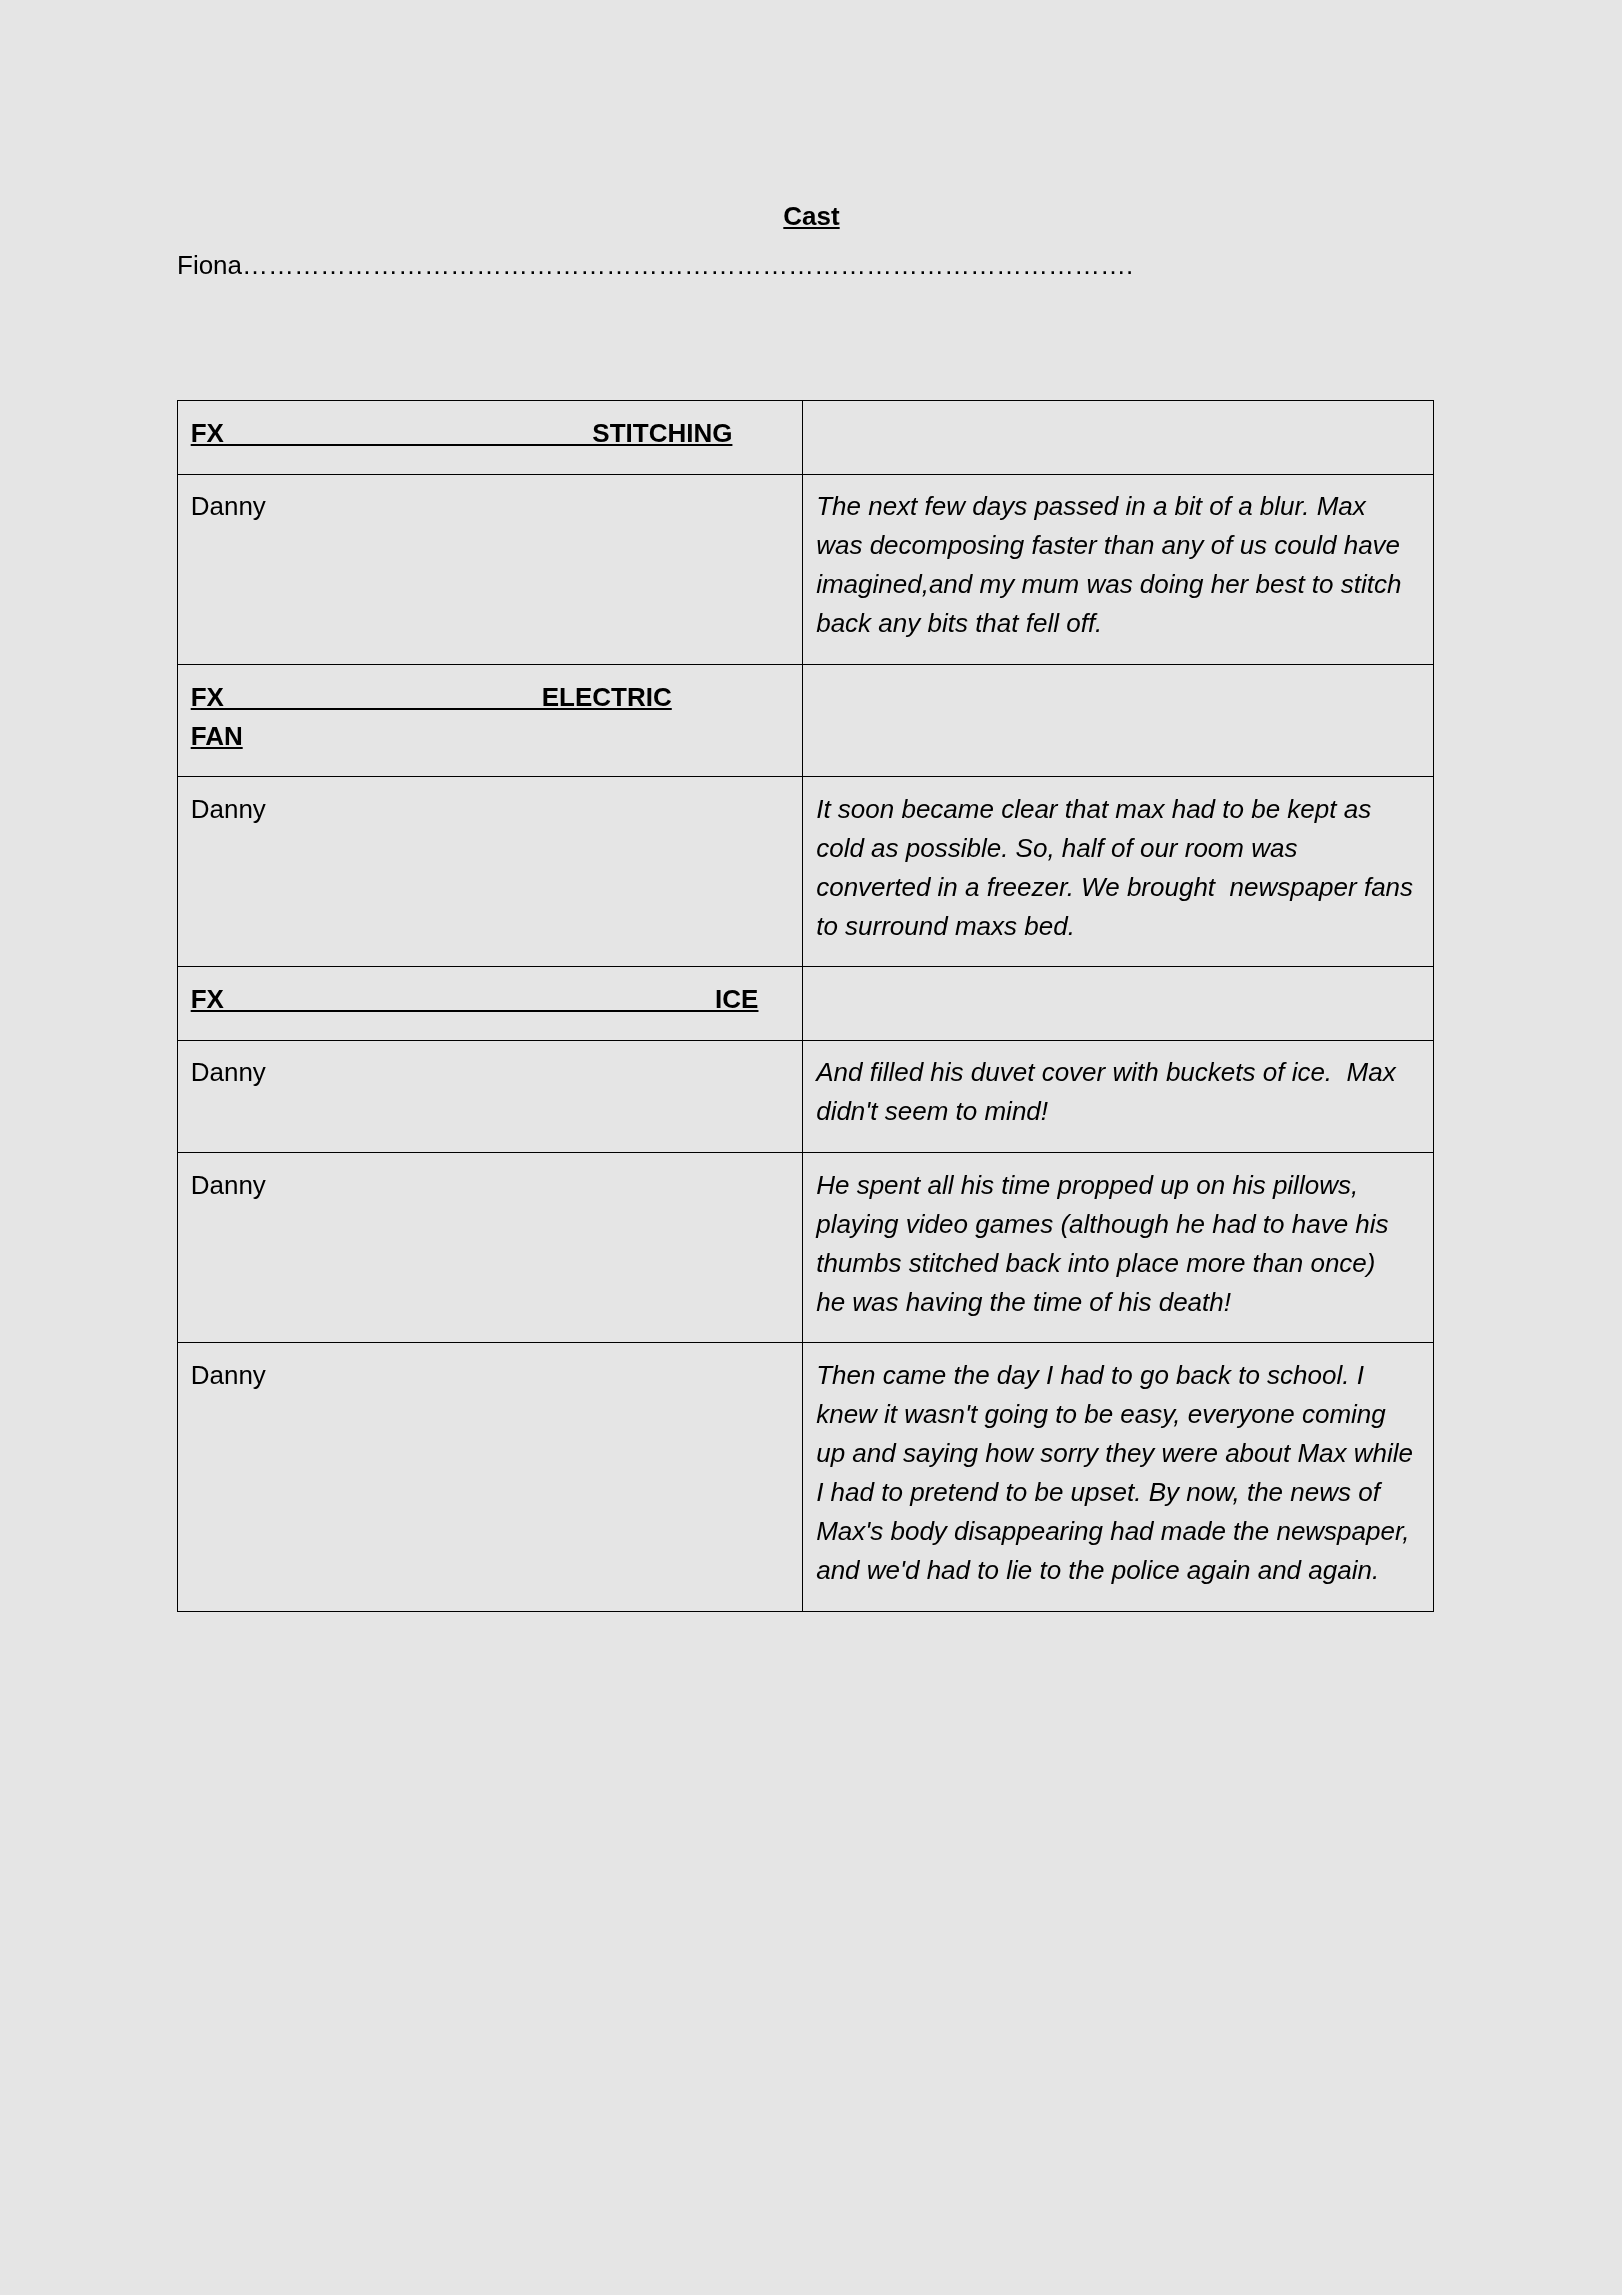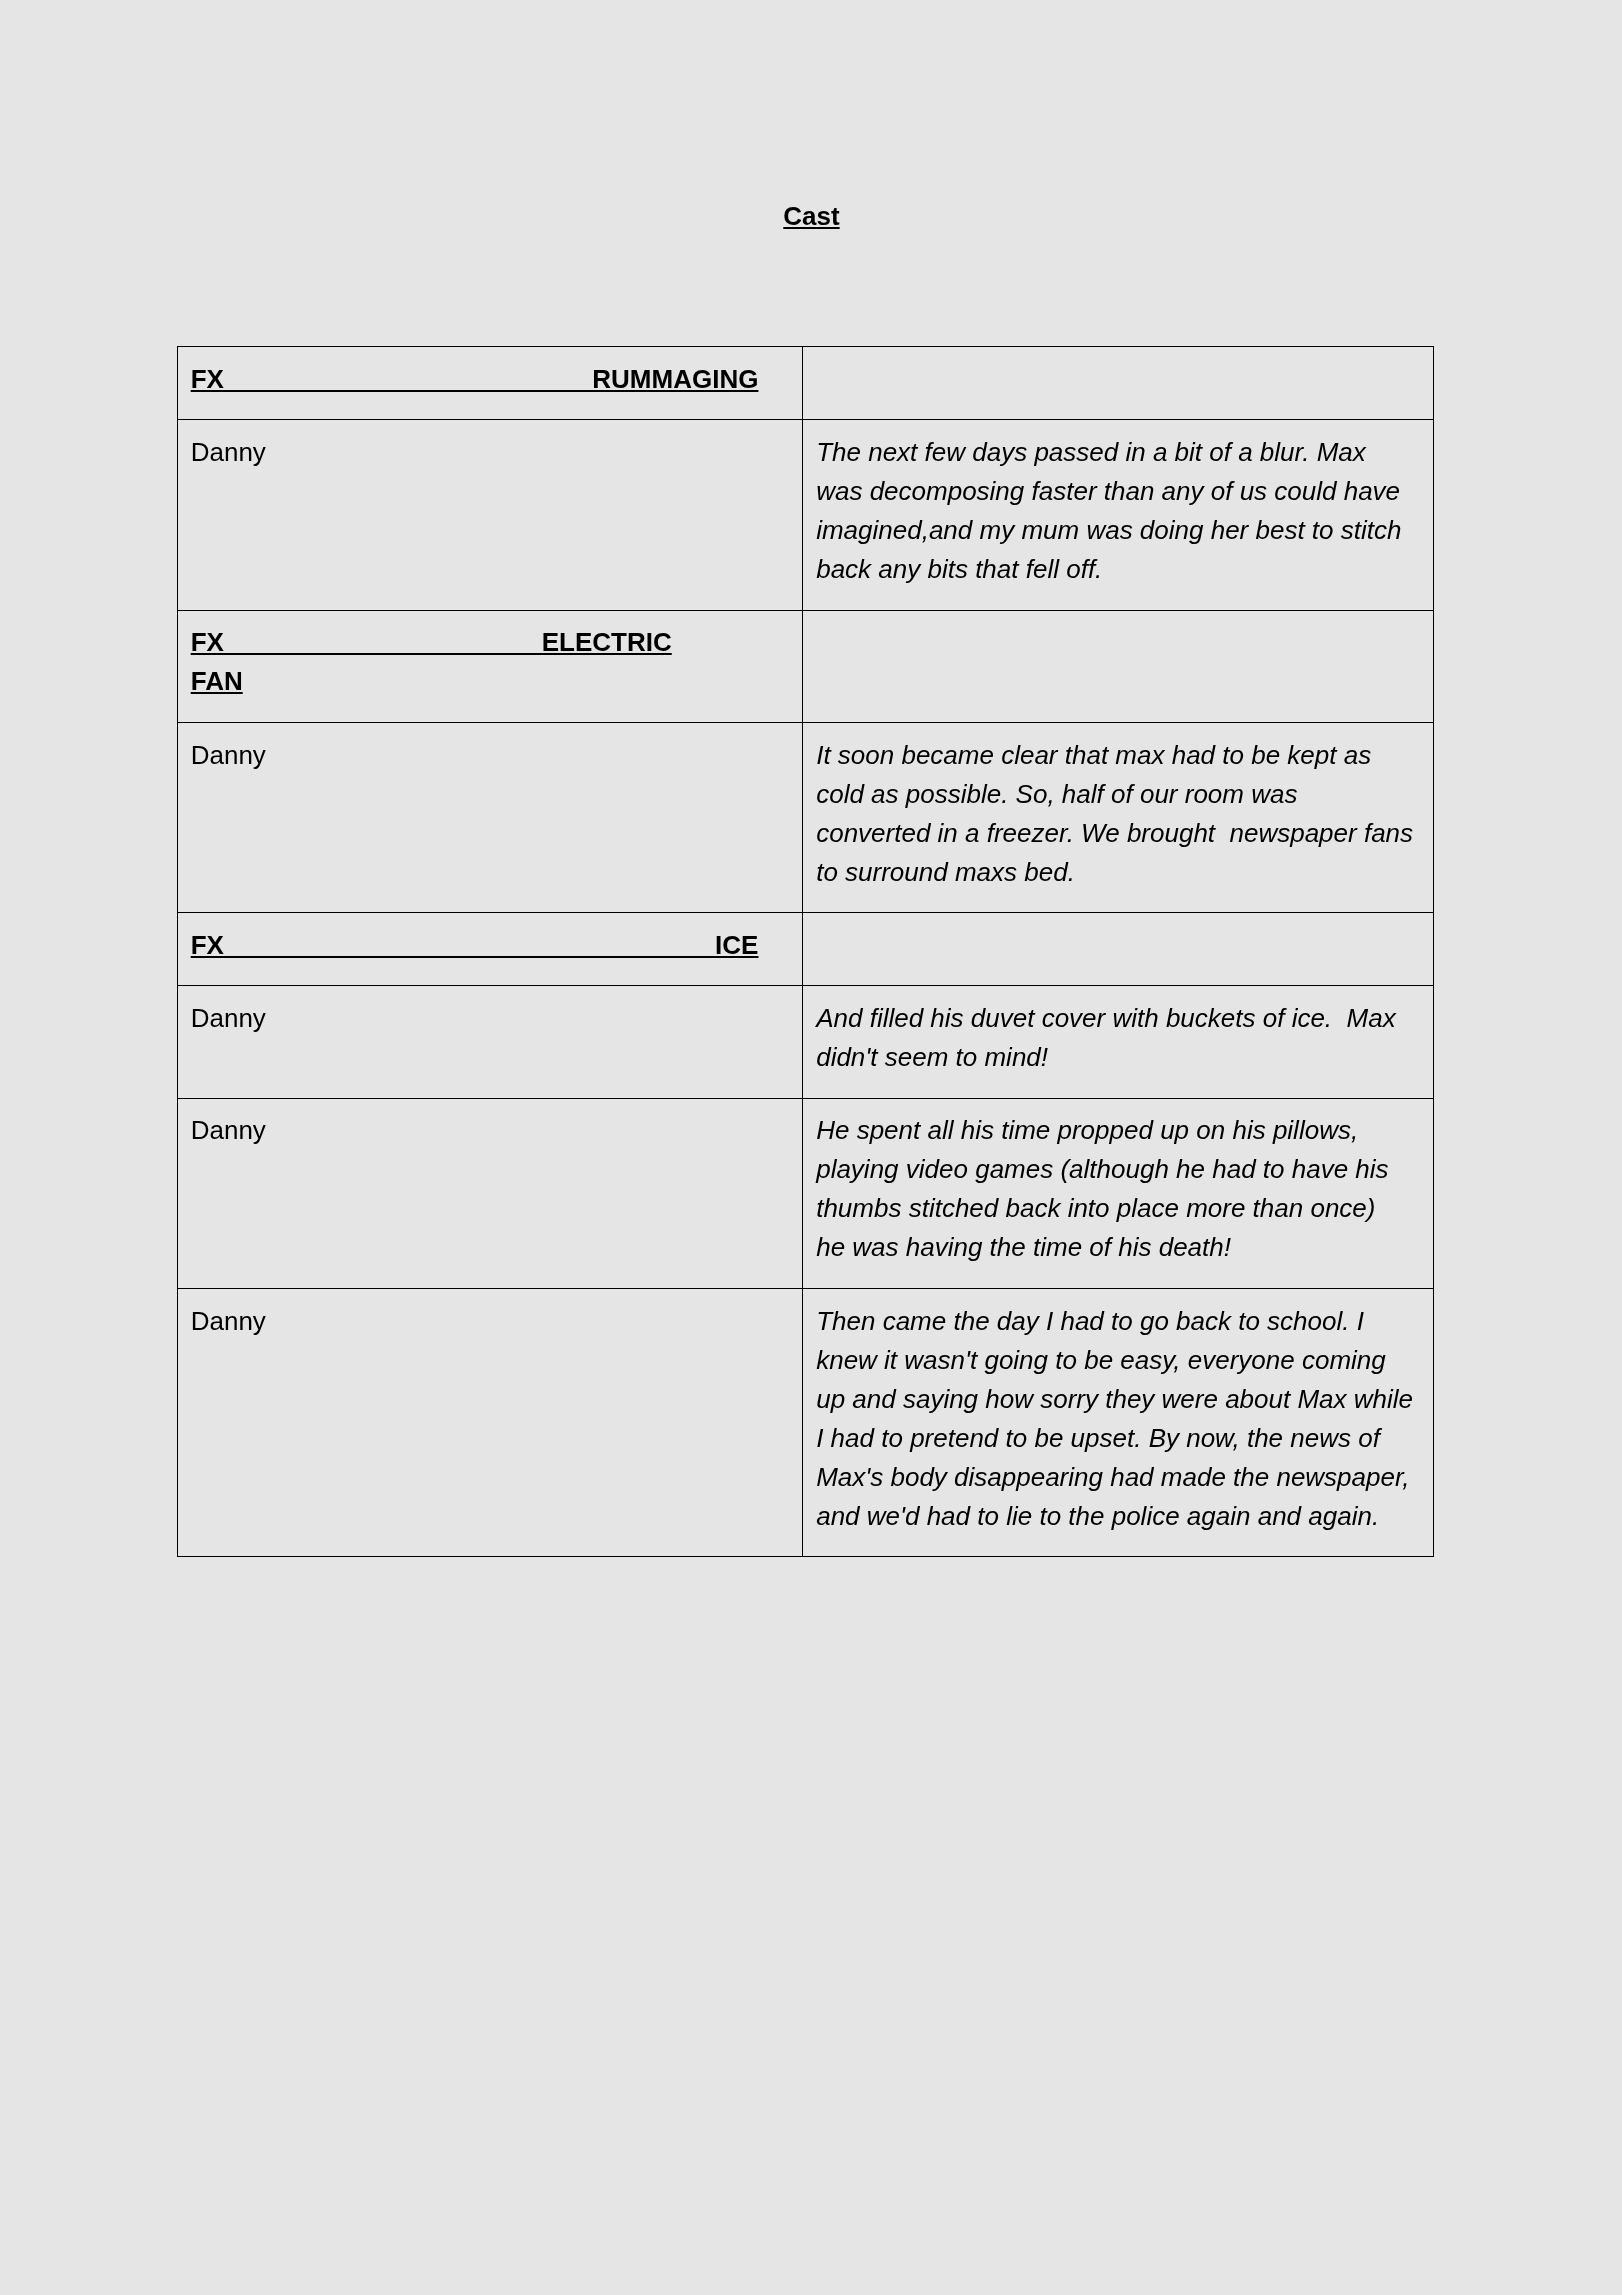--- a/index.html
+++ b/index.html
@@ -56,27 +56,28 @@
   .dialogue-text { white-space: pre-wrap; }
 </style>
 </head>
 <body>
 
 <div class="page">
 
   <div class="cast-section">
     <div class="cast-title">Cast</div>
     <div class="cast-entries">
+      <div class="cast-line">Fiona………………………………………………………………………………………….</div>
     </div>
   </div>
 
   <table class="script-table">
     <tbody>
       <tr>
-        <td class="col-left"><span class="fx-text">FX                                                   RUMMAGING</span></td>
+        <td class="col-left"><span class="fx-text">FX                                                   STITCHING</span></td>
         <td class="col-right"><span class="dialogue-text"></span></td>
       </tr>
       <tr>
         <td class="col-left"><span class="speaker-text">Danny</span></td>
         <td class="col-right"><span class="dialogue-text">The next few days passed in a bit of a blur. Max was decomposing faster than any of us could have imagined,and my mum was doing her best to stitch back any bits that fell off.</span></td>
       </tr>
       <tr>
         <td class="col-left"><span class="fx-text">FX                                            ELECTRIC
 FAN</span></td>
         <td class="col-right"><span class="dialogue-text"></span></td>

